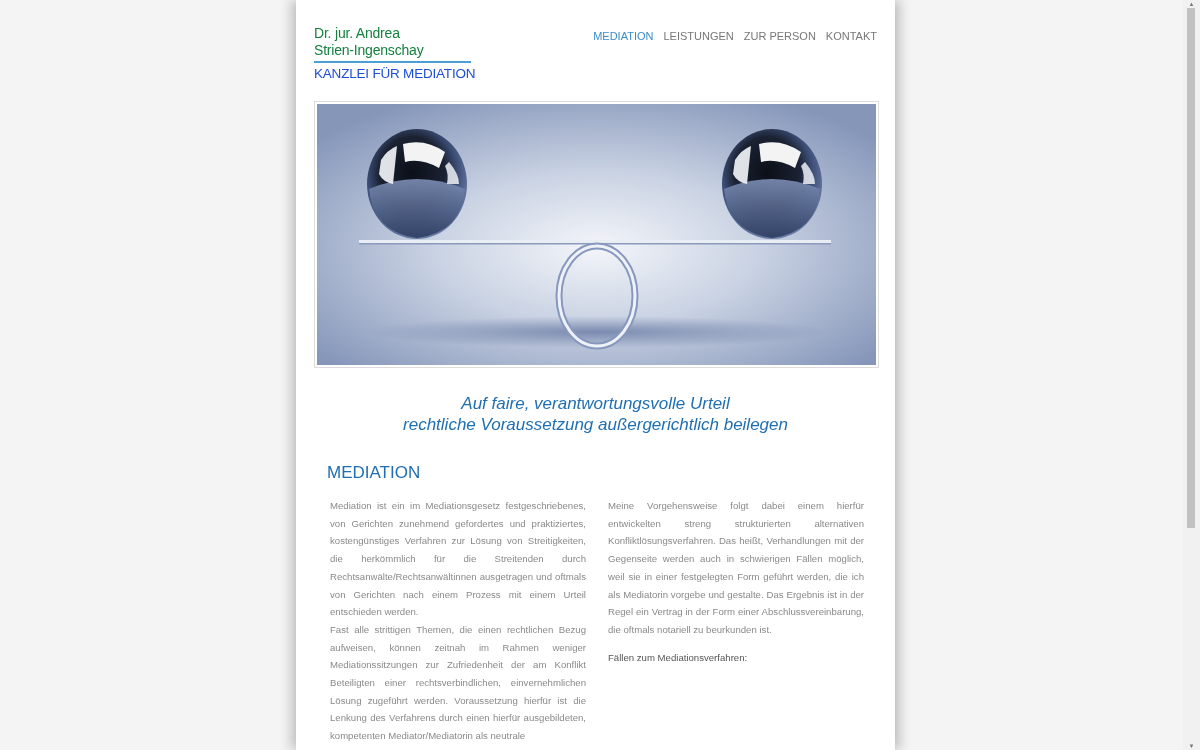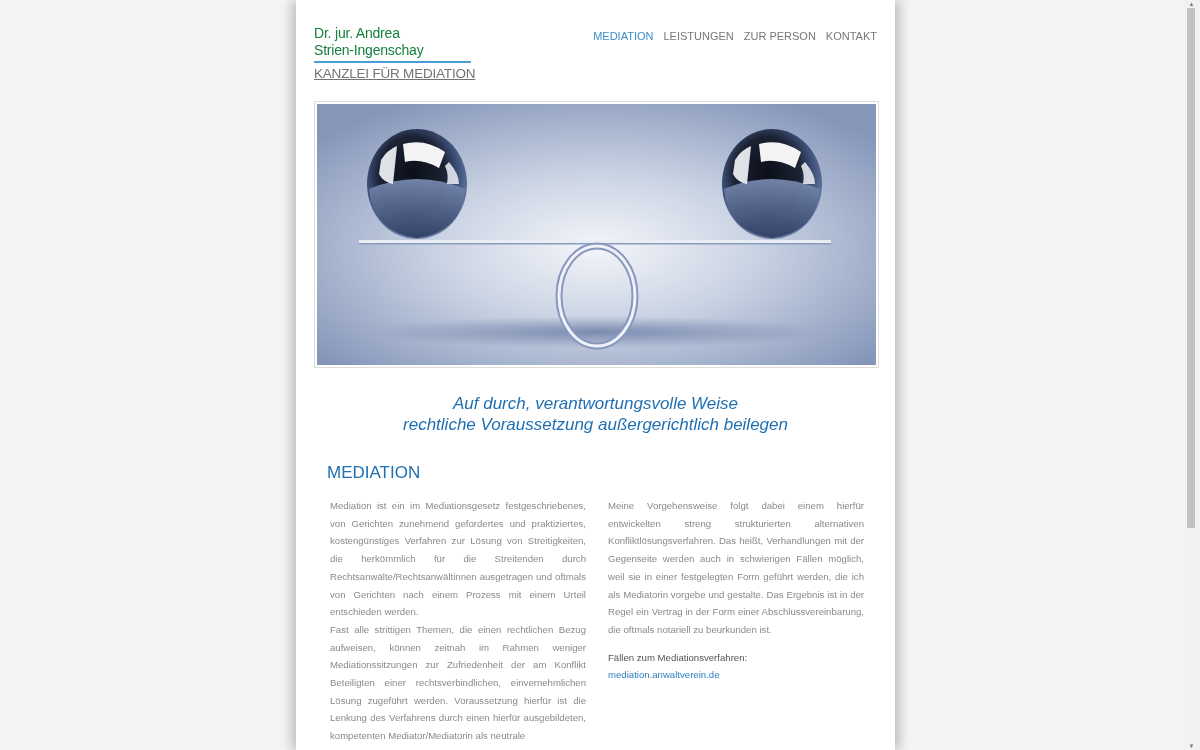--- a/index.html
+++ b/index.html
@@ -9,21 +9,21 @@
     font-family:"Liberation Sans", sans-serif;
   }
   .page {
     position:absolute; left:296px; top:0; width:599px; height:750px;
     background:#ffffff;
     box-shadow: -6px 0 10px rgba(0,0,0,0.18), 6px 0 10px rgba(0,0,0,0.18);
   }
   .logo { position:absolute; left:18px; top:25px; }
   .logo-name { color:#15803d; font-size:14px; line-height:17px; letter-spacing:-0.2px; }
   .logo-rule { width:157px; height:2px; background:#4b9fd9; margin-top:2px; }
-  .logo-sub { color:#737373; font-size:13.5px; margin-top:3px; letter-spacing:-0.2px;text-decoration:underline; }
+  .logo-sub { color:#1d4ed8; font-size:13.5px; margin-top:3px; letter-spacing:-0.2px; }
   .nav { position:absolute; right:18px; top:30px; display:flex; gap:10px; }
   .nav a { font-size:11px; color:#777; text-decoration:none; letter-spacing:0; }
   .nav a.active { color:#3d8cc7; }
   .hero {
     position:absolute; left:18px; top:101px; width:559px; height:261px;
     border:1px solid #dcdcdc; padding:2px; background:#fff;
   }
   .hero-img { width:559px; height:261px; display:block; }
   .tagline {
     position:absolute; left:0; width:599px; top:393px;
@@ -117,35 +117,34 @@
 
       <rect x="42" y="136" width="472" height="4" fill="#e9edf4"></rect>
       <rect x="42" y="139" width="472" height="1.5" fill="#8c9bbd"></rect>
 
       <ellipse cx="280" cy="192" rx="38" ry="50" fill="none" stroke="#8797bd" stroke-width="7"></ellipse>
       <ellipse cx="280" cy="192" rx="38" ry="50" fill="none" stroke="#eef2f8" stroke-width="3"></ellipse>
     </svg>
   </div>
 
   <div class="tagline">
-    <div>Auf durch, verantwortungsvolle Weise</div>
+    <div>Auf faire, verantwortungsvolle Urteil</div>
     <div>rechtliche Voraussetzung außergerichtlich beilegen</div>
   </div>
 
   <h2 class="section-title" style="margin:0;font-weight:normal;">MEDIATION</h2>
 
   <div class="col col-left">
     <p>Mediation ist ein im Mediationsgesetz festgeschriebenes, von Gerichten zunehmend gefordertes und praktiziertes, kostengünstiges Verfahren zur Lösung von Streitigkeiten, die herkömmlich für die Streitenden durch Rechtsanwälte/Rechtsanwältinnen ausgetragen und oftmals von Gerichten nach einem Prozess mit einem Urteil entschieden werden.</p>
     <p>Fast alle strittigen Themen, die einen rechtlichen Bezug aufweisen, können zeitnah im Rahmen weniger Mediationssitzungen zur Zufriedenheit der am Konflikt Beteiligten einer rechtsverbindlichen, einvernehmlichen Lösung zugeführt werden. Voraussetzung hierfür ist die Lenkung des Verfahrens durch einen hierfür ausgebildeten, kompetenten Mediator/Mediatorin als neutrale</p>
   </div>
 
   <div class="col col-right">
     <p>Meine Vorgehensweise folgt dabei einem hierfür entwickelten streng strukturierten alternativen Konfliktlösungsverfahren. Das heißt, Verhandlungen mit der Gegenseite werden auch in schwierigen Fällen möglich, weil sie in einer festgelegten Form geführt werden, die ich als Mediatorin vorgebe und gestalte. Das Ergebnis ist in der Regel ein Vertrag in der Form einer Abschlussvereinbarung, die oftmals notariell zu beurkunden ist.</p>
     <p class="more-label">Fällen zum Mediationsverfahren:</p>
-    <a href="#">mediation.anwaltverein.de</a>
   </div>
 </div>
 
 <div class="scrollbar">
   <div class="scroll-up">▲</div>
   <div class="scroll-thumb"></div>
   <div class="scroll-down">▼</div>
 </div>
 
 </body></html>

